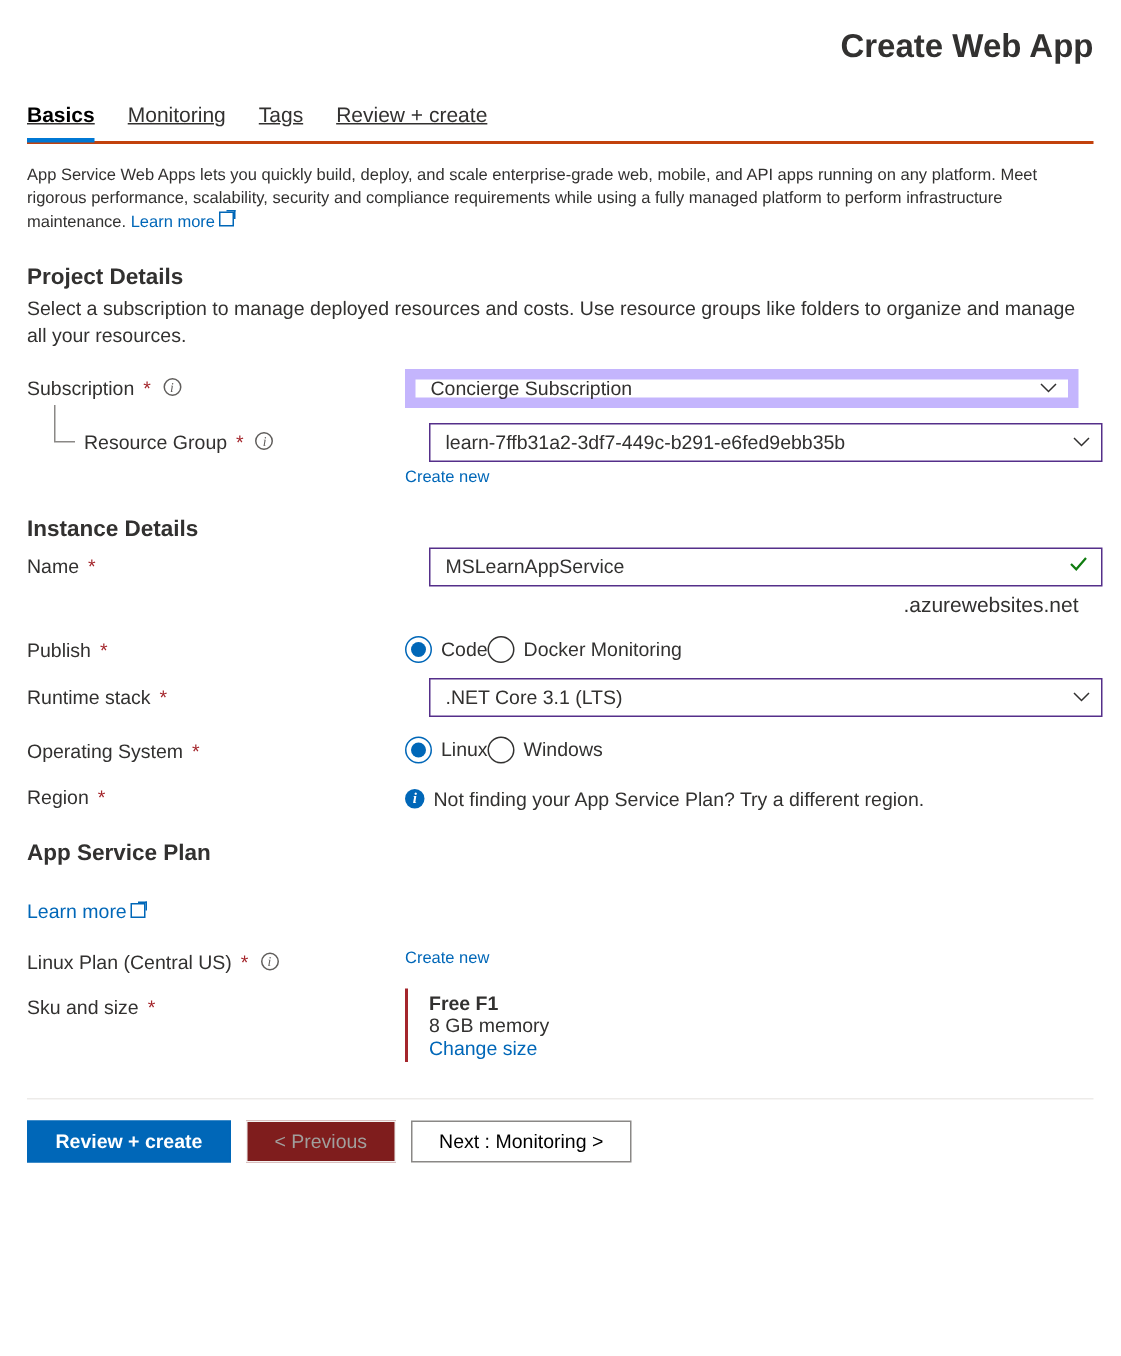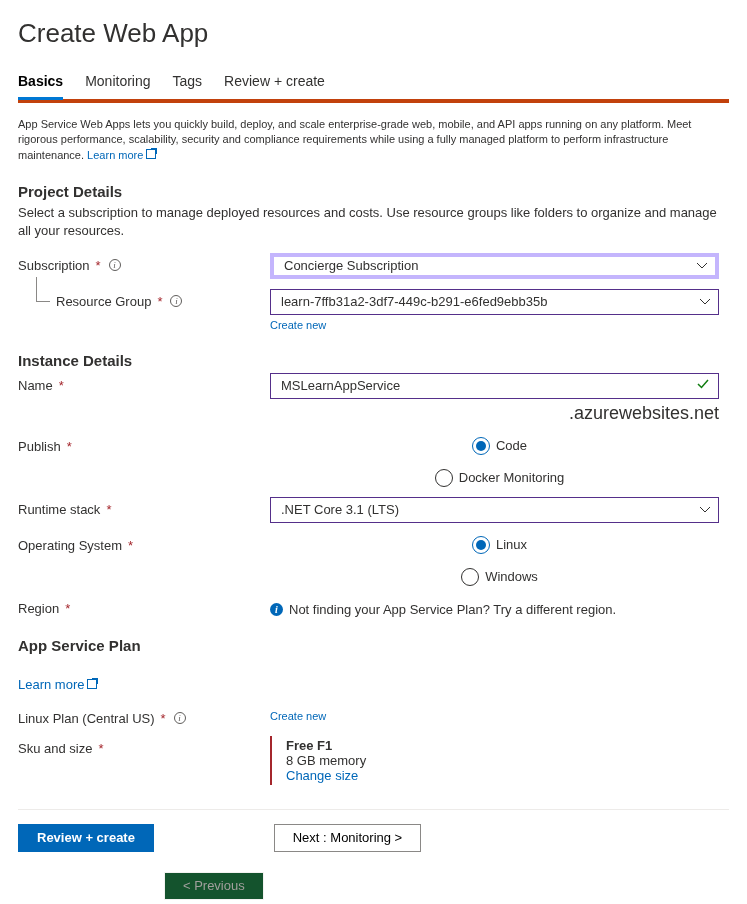--- a/index.html
+++ b/index.html
@@ -5,29 +5,31 @@
   * { box-sizing: border-box; }
   body {
     margin: 0;
     padding: 18px 18px 0 18px;
     font-family: "Segoe UI", Arial, sans-serif;
     font-size: 13px;
     color: #323130;
     width: 747px;
   }
   h1 {
-    font-size: 26px;
-    font-weight: 400;
+    font-size: 22px;
+    font-weight: 700;
     margin: 0 0 18px 0;
+    text-align: right;
   }
   .tabs {
     display: flex;
     gap: 22px;
-    border-bottom: 4px solid #c2410c;
+    border-bottom: 2px solid #c2410c;
     margin-bottom: 14px;
+    text-decoration: underline;
   }
   .tab {
     padding: 6px 0 8px 0;
     font-size: 14px;
     color: #323130;
     cursor: pointer;
   }
   .tab.active {
     color: #000;
     font-weight: 600;
@@ -93,46 +95,46 @@
     color:#605e5c;
     margin-left:4px;
     font-style: italic;
     font-family: Georgia, serif;
   }
   .col-field { flex:1; }
   .select, .input {
     width: 100%;
     max-width: 449px;
     height: 26px;
-    border: 4px solid #c4b5fd;
+    border: 7px solid #c4b5fd;
     background:#fff;
     font-size:13px;
     padding: 0 24px 0 10px;
     position:relative;
     display:flex;
     align-items:center;
     cursor:pointer;
   }
   .chev-svg {
     position:absolute;
     right:7px;
     top:50%;
     transform:translateY(-50%);
     pointer-events:none;
   }
-  .select.focused, .input.focused { border:1px solid #552f8a; }
+  .select.focused, .input.focused { border:1px solid #552f8a;margin-left:16px; }
   .input.valid .check {
     position:absolute;
     right:8px;
     color:#107c10;
     font-size:14px;
   }
   .sublink { color:#0067b8; font-size:11px; margin-top:4px; display:inline-block; cursor:pointer;}
-  .suffix { text-align:right; font-size:18px; color:#323130; max-width:449px; margin-top:4px;}
-  .radios { display:flex; gap:14px; align-items:center; padding-top:3px;flex-direction:column;}
+  .suffix { text-align:right; font-size:14px; color:#323130; max-width:449px; margin-top:4px;}
+  .radios { display:flex; padding-top:3px;}
   .radio {
     display:flex; align-items:center; gap:6px; cursor:pointer;
   }
   .radio-circle {
     width:18px; height:18px; border-radius:50%;
     border:1px solid #323130;
     display:flex; align-items:center; justify-content:center;
   }
   .radio.selected .radio-circle { border-color:#0067b8;}
   .radio.selected .radio-dot {
@@ -184,25 +186,24 @@
     display:flex;
     align-items:center;
   }
   .btn.primary {
     background:#0067b8;
     color:#fff;
     border-color:#0067b8;
     font-weight:600;
   }
   .btn.disabled {
-    background:#14532d;
+    background:#7f1d1d;
     color:#a19f9d;
     border-color:#f3f2f1;
     cursor:default;
-    margin-top:48px;
   }
 </style>
 </head>
 <body>
 
 <h1>Create Web App</h1>
 
 <div class="tabs">
   <div class="tab active">Basics</div>
   <div class="tab">Monitoring</div>

